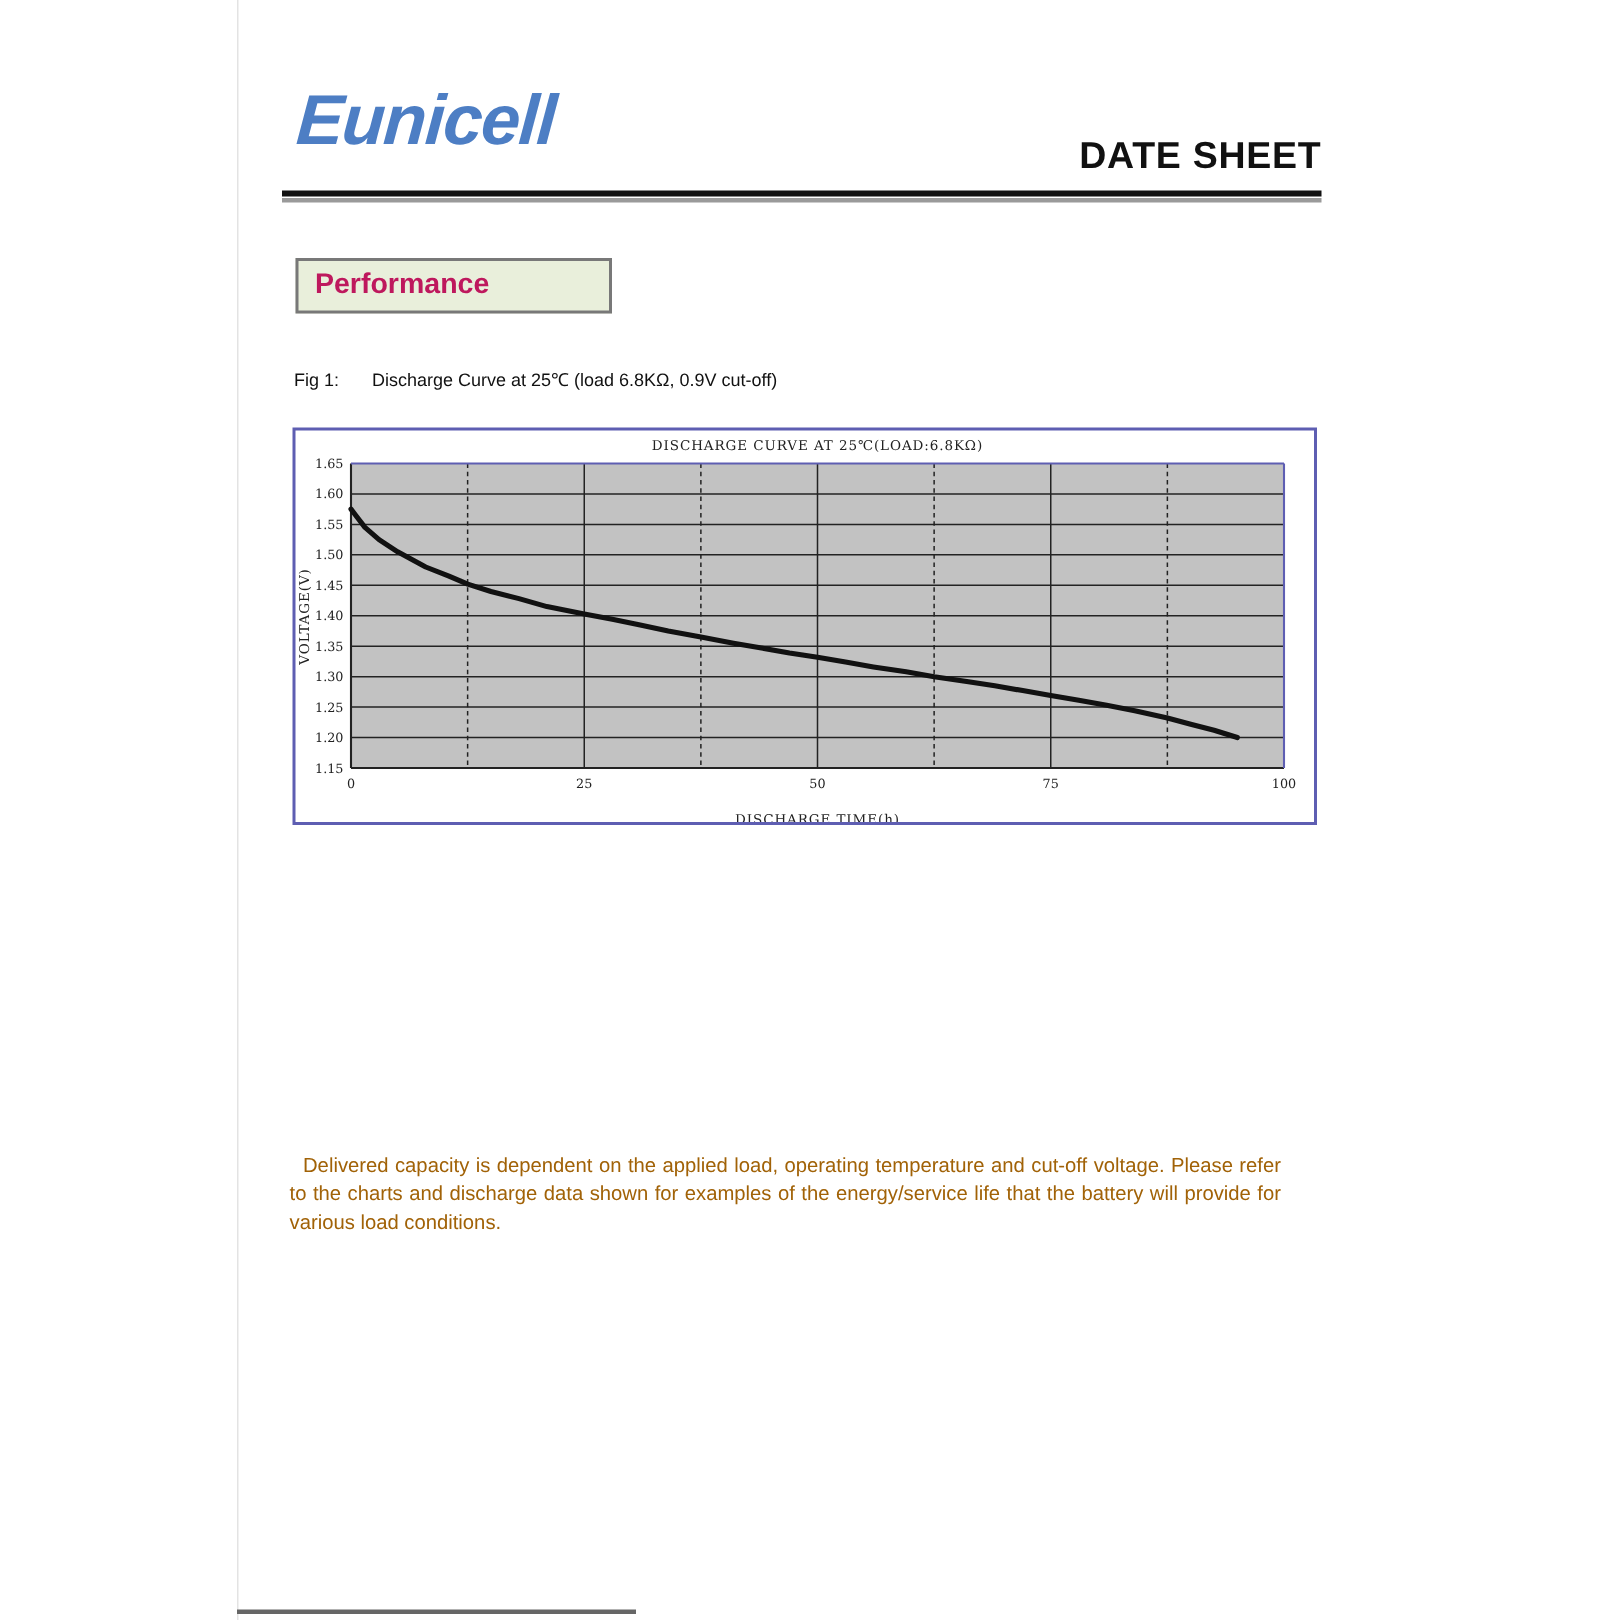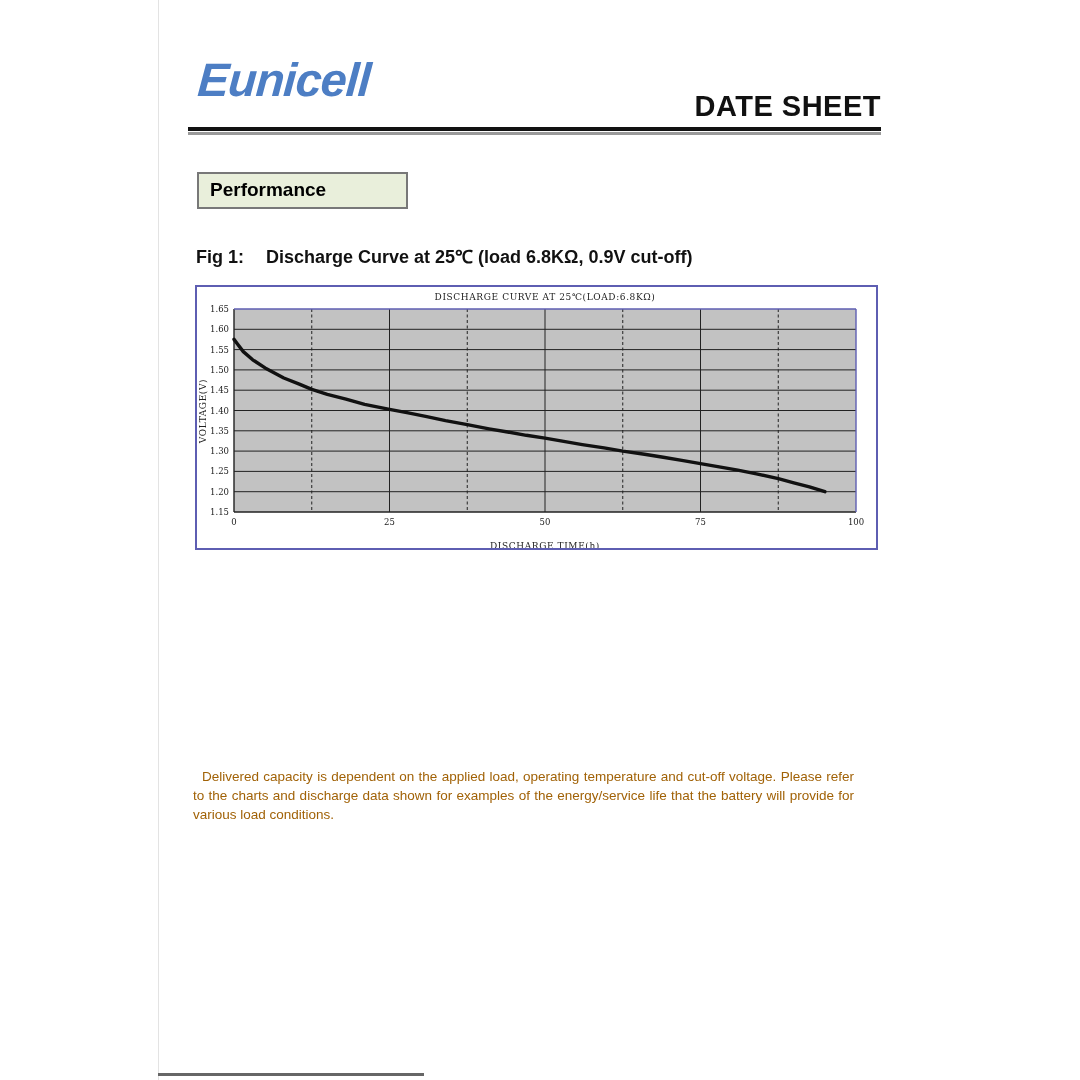--- a/index.html
+++ b/index.html
@@ -9,35 +9,35 @@
   }
   .page-edge{position:absolute;left:158px;top:0;width:1px;height:1080px;background:#e3e3e3;}
   .logo{
     position:absolute;left:198px;top:52px;width:260px;
     font-family:"Liberation Sans",sans-serif;
     font-size:47px;font-weight:bold;font-style:italic;
     color:#4d7ec4;letter-spacing:-1px;transform:skewX(-4deg);
   }
   .header-title{
     position:absolute;right:199px;top:90px;
-    font-size:29px;font-weight:bold;color:#111;letter-spacing:.5px;
+    font-size:25px;font-weight:bold;color:#111;letter-spacing:.5px;
   }
   .rule-black{position:absolute;left:188px;top:127px;width:693px;height:4px;background:#111;}
   .rule-gray{position:absolute;left:188px;top:132px;width:693px;height:3px;background:#9a9a9a;}
   .section-box{
     position:absolute;left:197px;top:172px;width:211px;height:37px;
     background:#e9efdb;border:2px solid #787878;box-sizing:border-box;
   }
   .section-box span{
     display:block;padding-left:11px;line-height:32px;
-    font-size:19px;font-weight:bold;color:#000000;
+    font-size:19px;font-weight:bold;color:#be185d;
   }
   .fig-caption{
     position:absolute;left:196px;top:244px;
-    font-size:18px;font-weight:bold;color:#111;white-space:nowrap;
+    font-size:12px;font-weight:normal;color:#111;white-space:nowrap;
   }
   .fig-caption .gap{display:inline-block;width:22px;}
   .chart-figure{
     position:absolute;left:195px;top:285px;width:683px;height:265px;
     border:2px solid #5e5eb2;box-sizing:border-box;background:#ffffff;overflow:hidden;
   }
   .chart-figure svg{display:block;}
   .tick{font-family:"DejaVu Serif",serif;font-size:8.5px;fill:#222;}
   .ctitle{font-family:"DejaVu Serif",serif;font-size:9px;fill:#222;letter-spacing:.6px;}
   .note{

